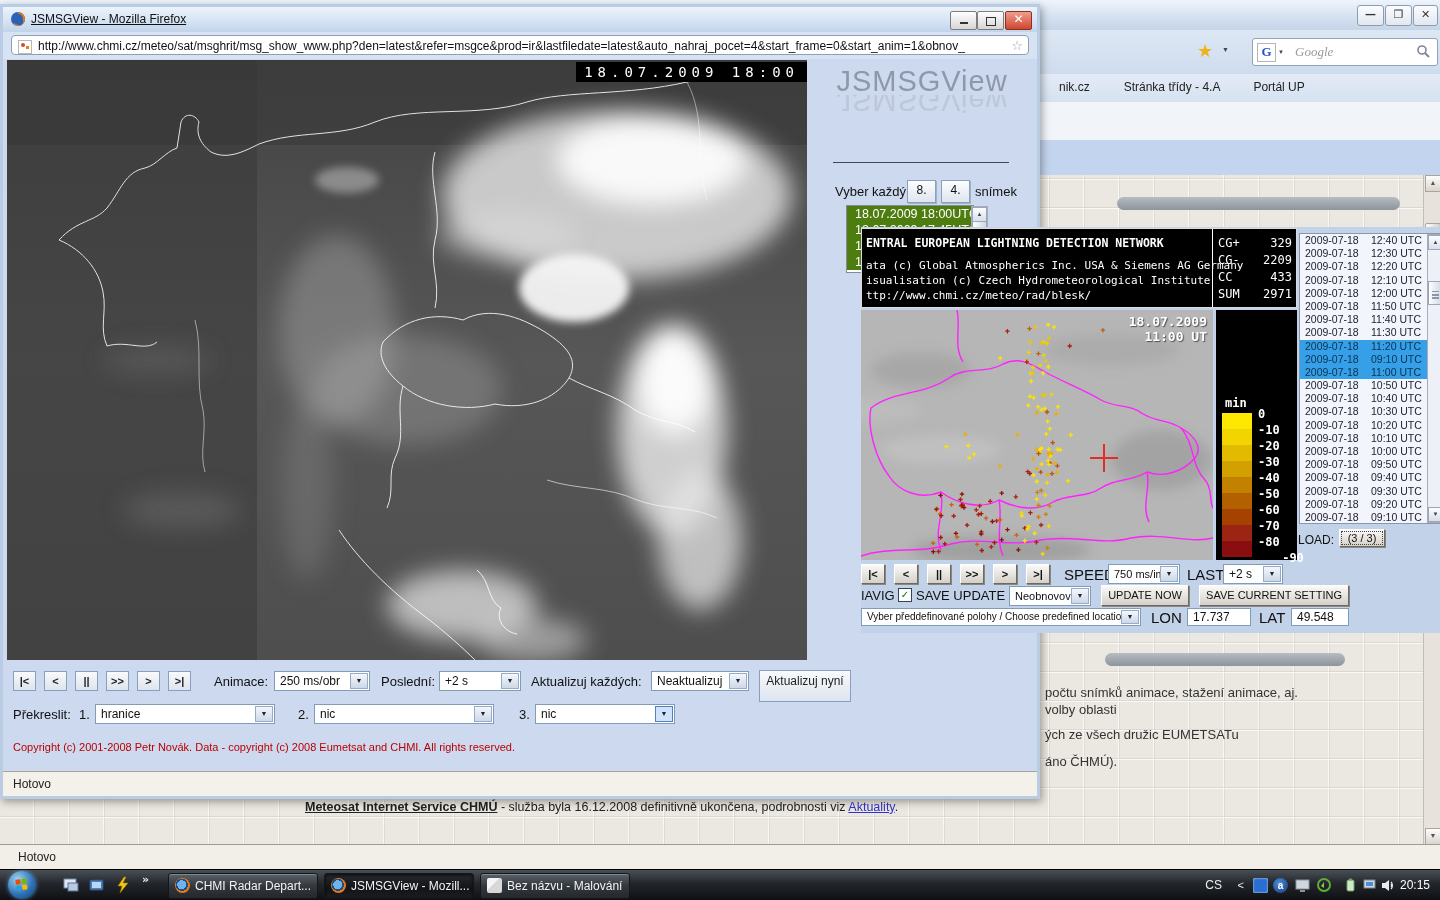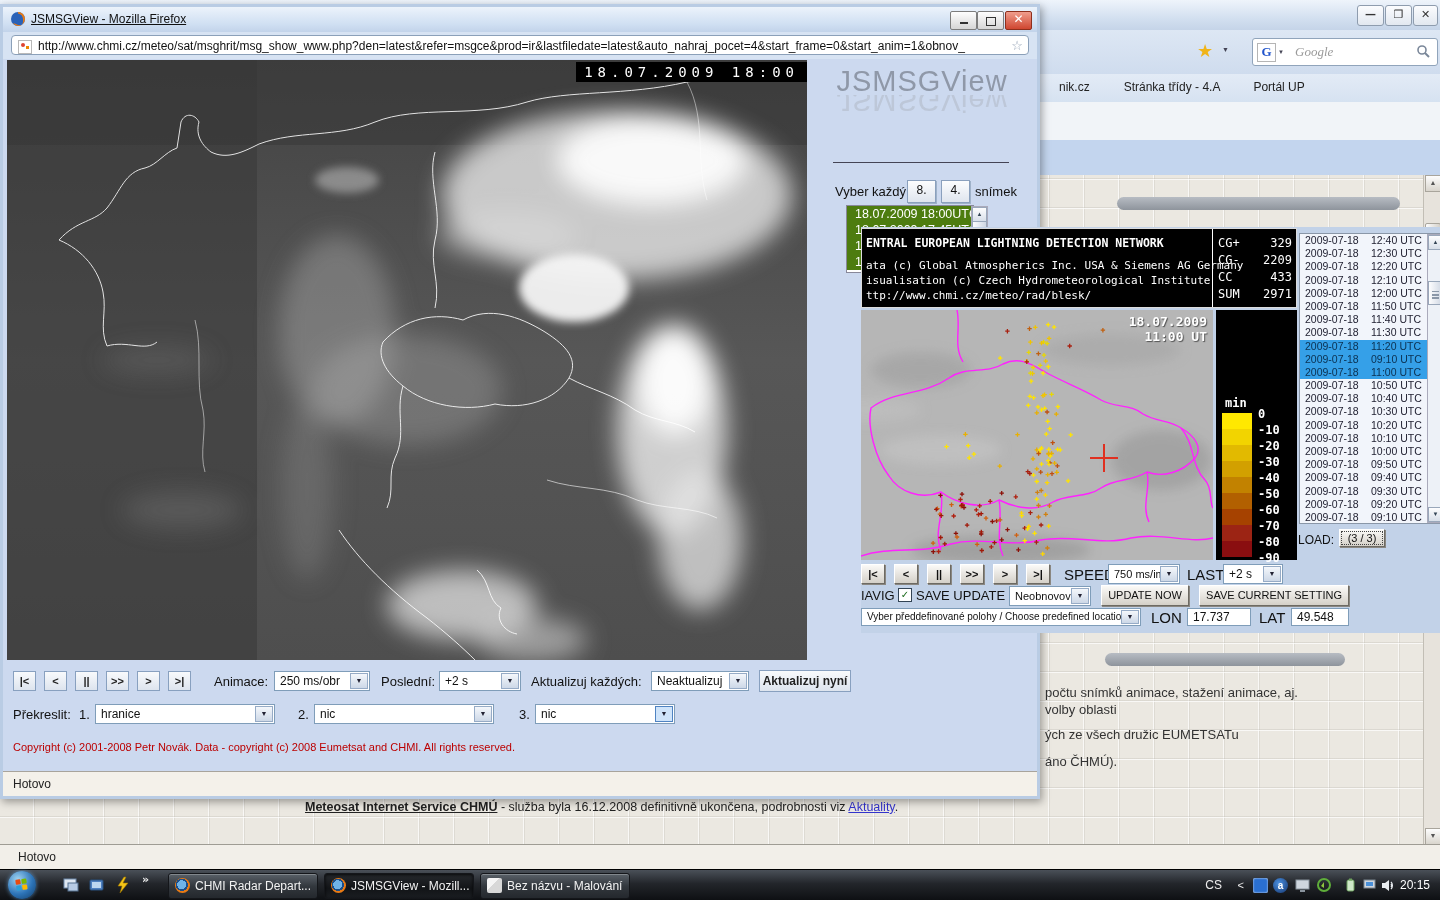--- a/index.html
+++ b/index.html
@@ -121,21 +121,21 @@
   #ln-stats .srow{display:flex;justify-content:space-between;font:12px/17px "DejaVu Sans Mono",monospace;color:#fff;}
   #ln-map{position:absolute;left:0;top:83px;width:352px;height:250px;background:#b6b6b6;overflow:hidden;}
   #map-ts{position:absolute;top:4px;right:6px;text-align:right;color:#fff;
     font:bold 13px/15px "DejaVu Sans Mono",monospace;text-shadow:1px 1px 1px rgba(60,60,60,.8);}
   #ln-scale{position:absolute;left:355px;top:83px;width:81px;height:250px;background:#000;}
   #scale-title{position:absolute;left:9px;top:86px;font:bold 12px "DejaVu Sans Mono",monospace;color:#fff;}
   #scale-rows{position:absolute;left:6px;top:103px;}
   .scale-row{position:relative;width:70px;height:16px;}
   .scale-row .band{position:absolute;left:0;top:0;width:30px;height:16px;}
   .slabel{position:absolute;left:36px;top:-6px;font:bold 12px "DejaVu Sans Mono",monospace;color:#fff;}
-  .slabel.last{position:relative;left:36px;top:-6px;}
+  .slabel.last{position:relative;left:36px;top:-6px;text-align:center;}
   #ln-times{position:absolute;left:438px;top:6px;width:146px;height:291px;background:#f2f5fb;border:1px solid #8a97a8;box-sizing:border-box;}
   #ln-times-rows{position:absolute;left:0;top:0;right:15px;bottom:0;overflow:hidden;}
   .trow{height:13.2px;font:10.5px/13px "Liberation Sans",sans-serif;color:#223;white-space:nowrap;}
   .trow.sel{background:#35a0e8;color:#0b3050;}
   .trow .d{display:inline-block;margin-left:5px;width:66px;}
   #ln-load-label{position:absolute;left:437px;top:306px;font-size:12px;color:#111;}
   #ln-load-btn{position:absolute;left:478px;top:302px;width:46px;height:18px;font:11px/16px "Liberation Sans",sans-serif;
     outline:1px dotted #444;outline-offset:-3px;}
   #ln-nav{position:absolute;left:0;top:337px;height:20px;width:582px;}
   #ln-nav .cbtn{position:absolute;top:0;height:20px;font:bold 11px/18px "Liberation Sans",sans-serif;}
@@ -348,21 +348,21 @@
             <span class="nbtn" style="position:static;min-width:23px;padding:0 3px">&gt;&gt;</span>
             <span class="nbtn" style="position:static;min-width:23px;padding:0 3px">&gt;</span>
             <span class="nbtn" style="position:static;min-width:23px;padding:0 3px">&gt;|</span>
           </span>
         <span class="lbl" style="left:203px;top:3px">Animace:</span>
         <div class="selbox" style="left:263px;top:0;width:96px"><span>250 ms/obr</span><span class="arr">▼</span></div>
         <span class="lbl" style="left:370px;top:3px">Poslední:</span>
         <div class="selbox" style="left:428px;top:0;width:82px"><span>+2 s</span><span class="arr">▼</span></div>
         <span class="lbl" style="left:520px;top:3px">Aktualizuj každých:</span>
         <div class="selbox" style="left:640px;top:0;width:98px"><span>Neaktualizuj</span><span class="arr">▼</span></div>
-        <span class="nbtn" style="left:748px;top:-1px;width:92px;font-weight:bold;font-size:12px;line-height:20px;height:22px">Aktualizuj nyní</span>
+        <span class="nbtn" style="left:748px;top:-1px;width:92px;font-weight:normal;font-size:12px;line-height:20px;height:32px">Aktualizuj nyní</span>
       </div>
 
       <div id="fg-controls2">
         <span class="lbl" style="left:2px;top:3px">Překreslit:</span>
         <span class="lbl" style="left:68px;top:3px">1.</span>
         <div class="selbox" style="left:84px;top:0;width:180px"><span>hranice</span><span class="arr">▼</span></div>
         <span class="lbl" style="left:287px;top:3px">2.</span>
         <div class="selbox" style="left:303px;top:0;width:180px"><span>nic</span><span class="arr">▼</span></div>
         <span class="lbl" style="left:508px;top:3px">3.</span>
         <div class="selbox" style="left:524px;top:0;width:140px"><span>nic</span><span class="arr hl">▼</span></div>

